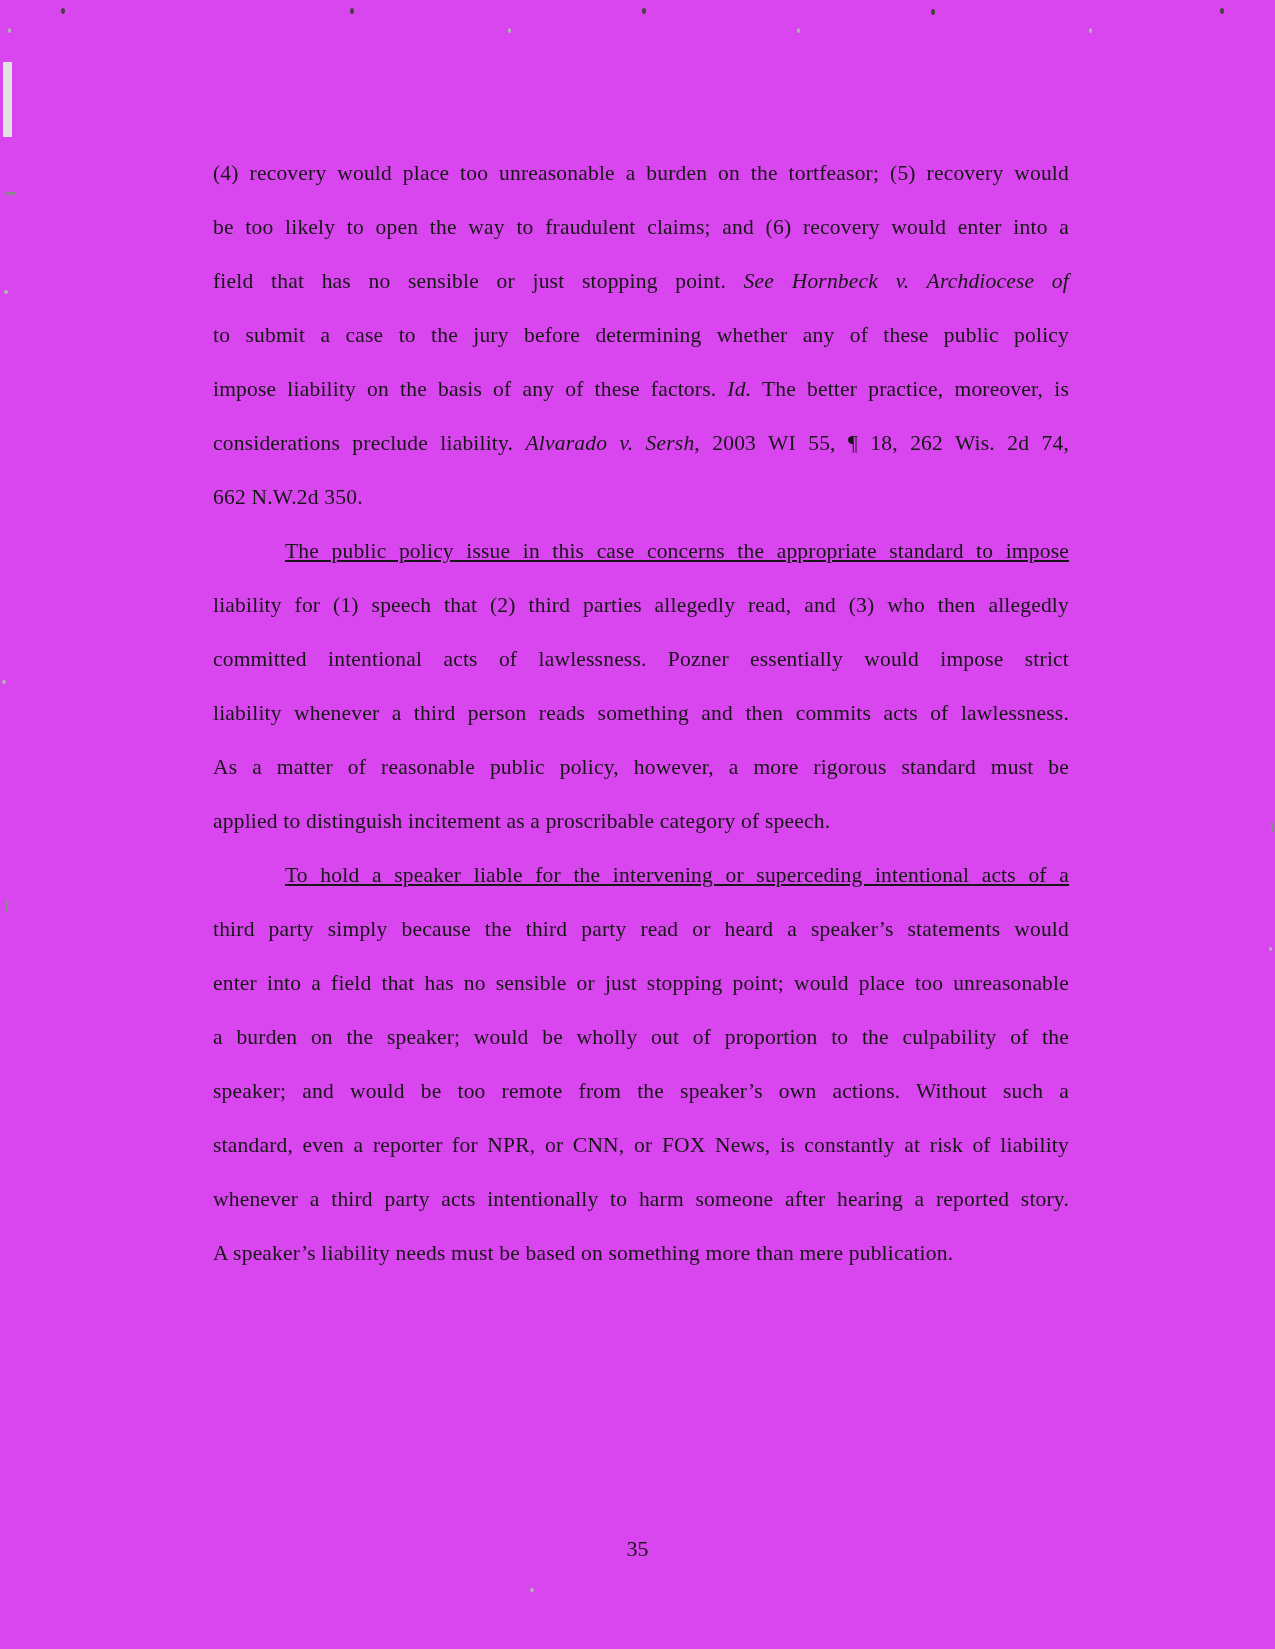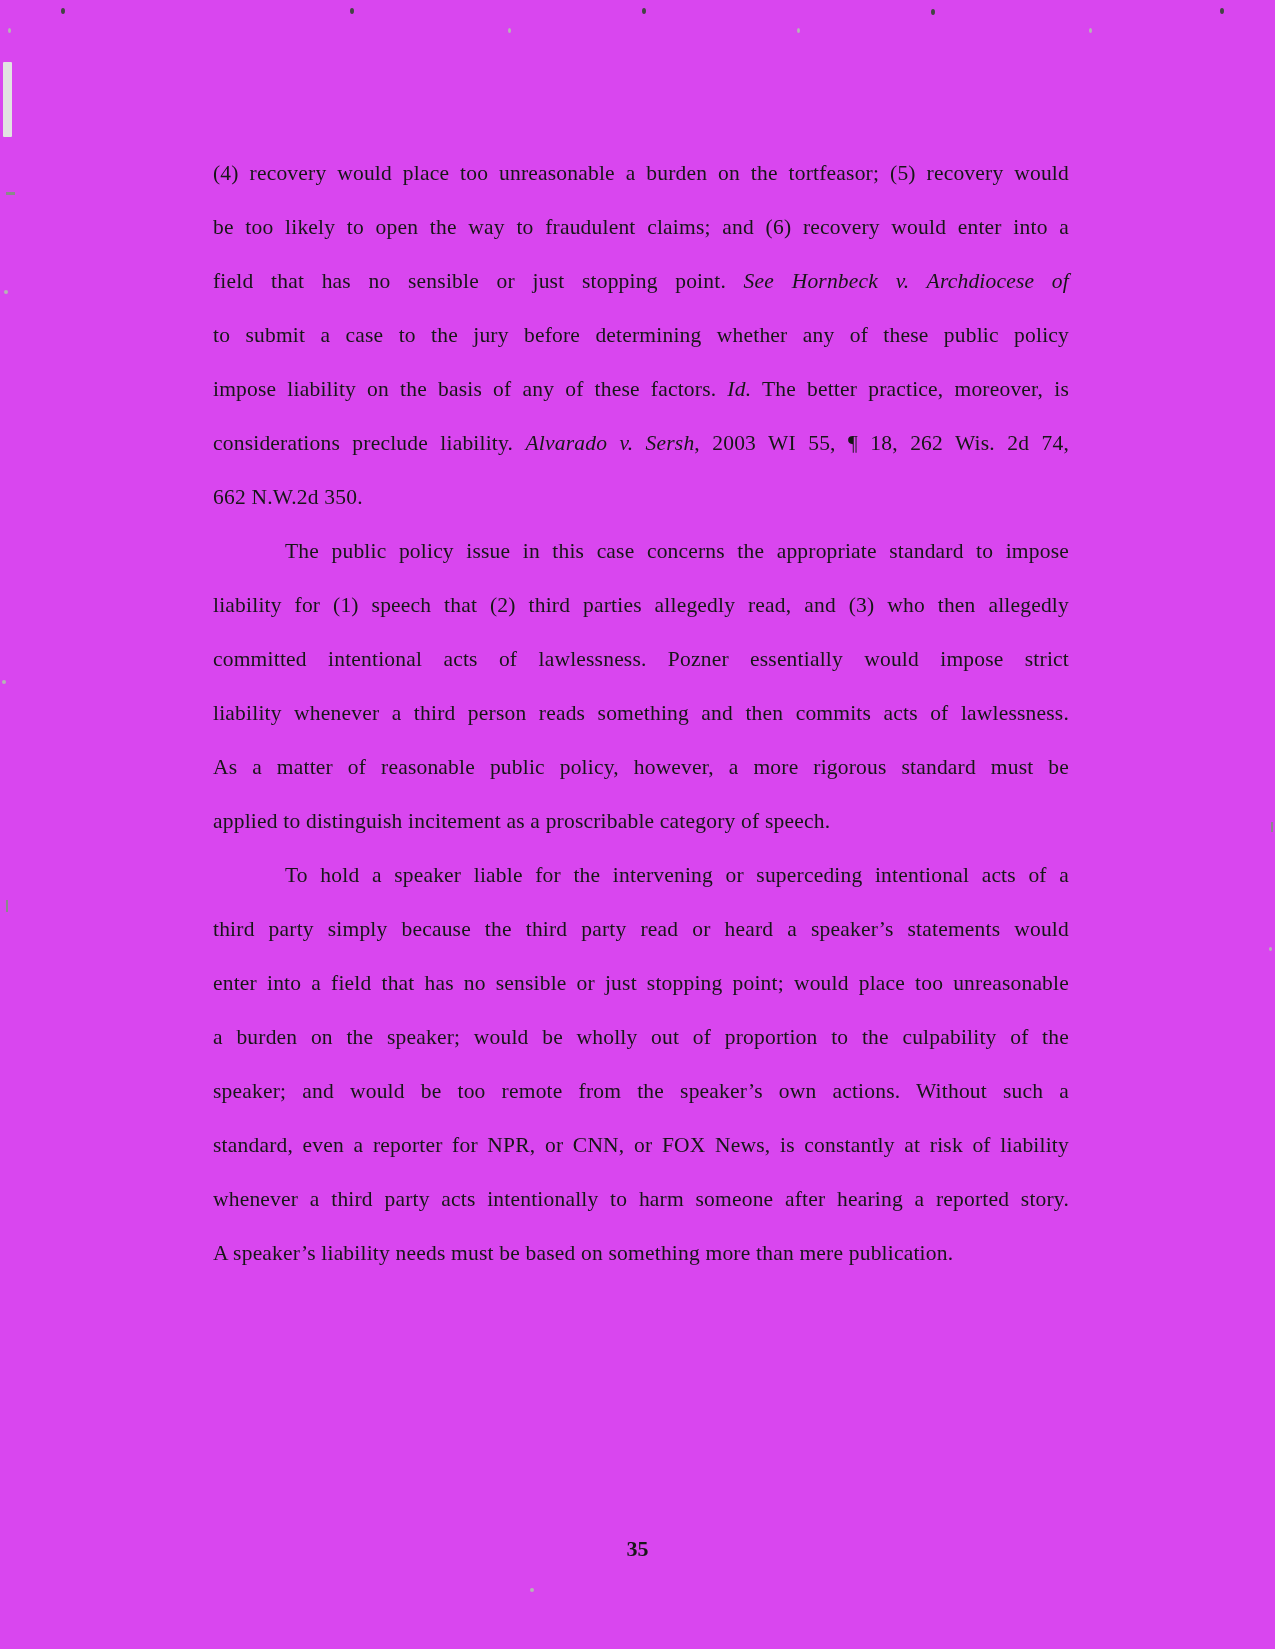--- a/index.html
+++ b/index.html
@@ -28,31 +28,30 @@
     line-height: 54px;
     letter-spacing: 0.2px;
     text-align: justify;
     text-align-last: justify;
     white-space: normal;
   }
   .line.no-just {
     text-align: center;
     text-align-last: left;
   }
-  .line.indent { text-indent: 72px; }
+  .line.indent { text-indent: 72px; text-decoration: underline; }
   .italic { font-style: italic; }
   .page-number {
     position: absolute;
     top: 1522px;
     left: 0;
     width: 1275px;
     text-align: center;
     font-size: 22px;
     line-height: 54px;
-    font-weight: bold;
   }
   
   .speck {
     position: absolute;
     background: #444;
     border-radius: 50%;
   }
   .speck.light { background: #b5b5b5; }
   .speck.band {
     background: #e2e2e2;

